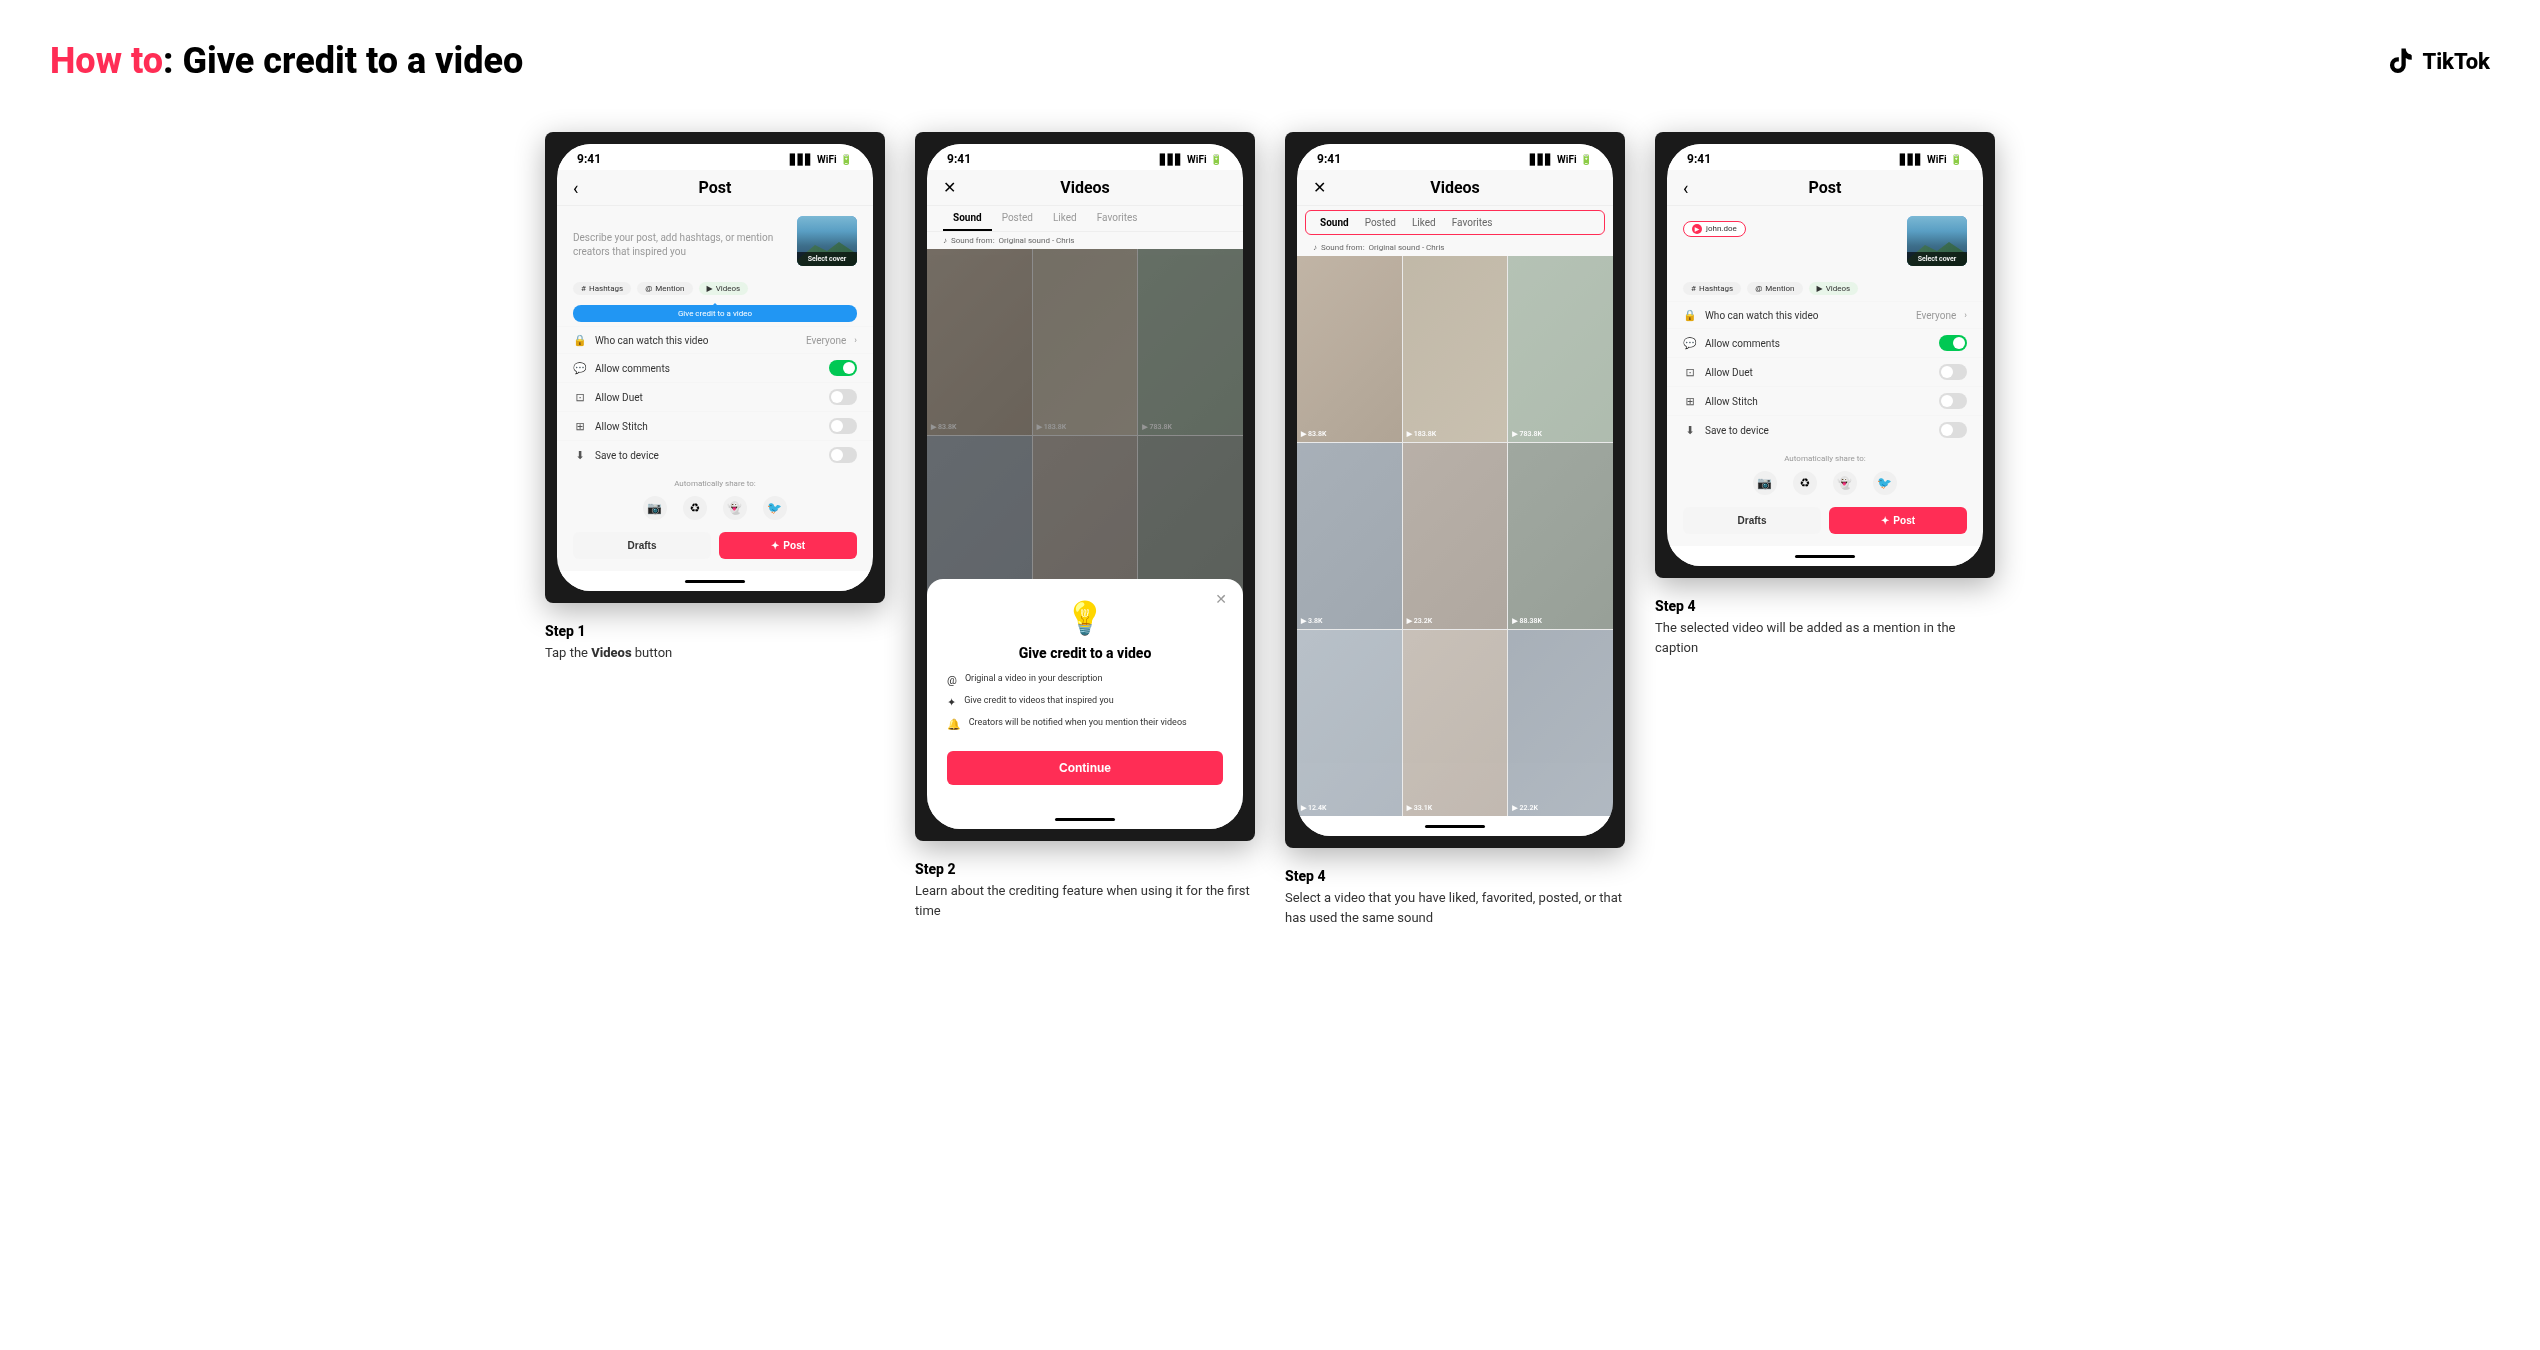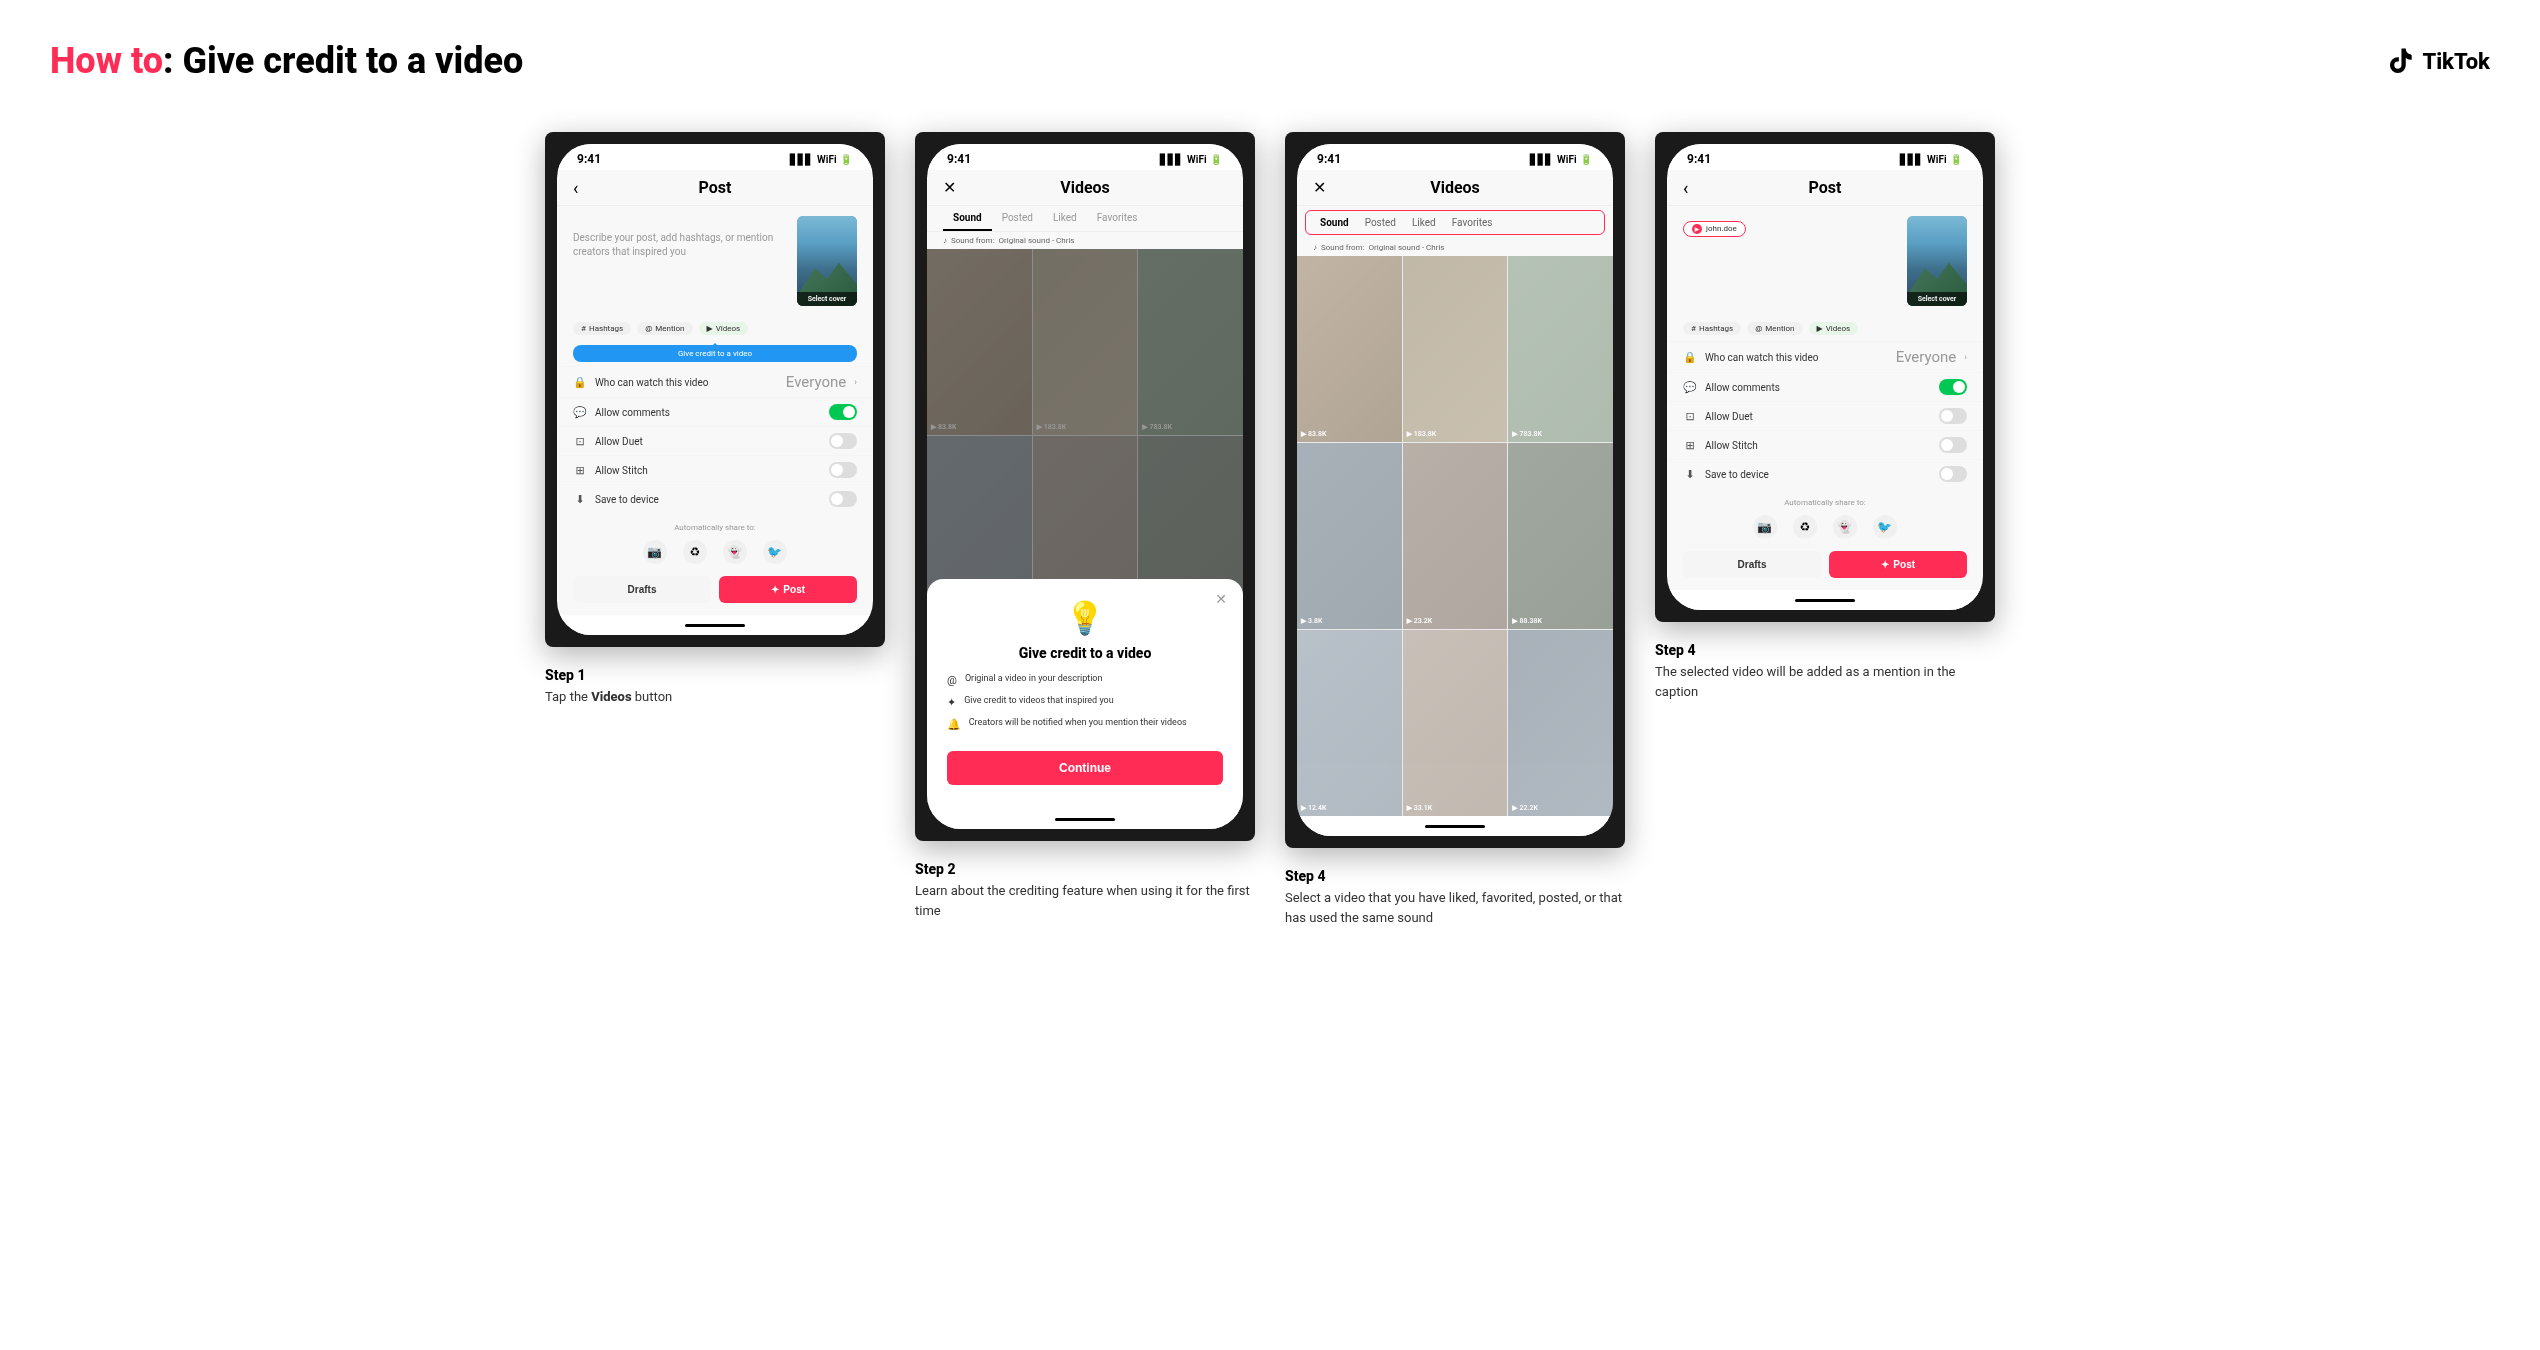--- a/index.html
+++ b/index.html
@@ -112,21 +112,21 @@
     }
     .post-description {
       flex: 1;
       font-size: 10px;
       color: #999;
       line-height: 1.4;
       margin-top: 15px;
     }
     .post-thumbnail {
       width: 60px;
-      height: 90px;
+      height: 50px;
       background: linear-gradient(135deg, #6eb5ff 0%, #4a90d9 40%, #2c5f8a 100%);
       border-radius: 6px;
       position: relative;
       overflow: hidden;
       flex-shrink: 0;
     }
     .thumbnail-mountain {
       width: 100%;
       height: 100%;
       background: linear-gradient(to bottom, #7bb8d4 0%, #5a9fc4 30%, #3d6e8a 60%, #2d4a6b 100%);
@@ -211,21 +211,21 @@
       justify-content: center;
       color: #555;
       font-size: 11px;
     }
     .setting-label {
       flex: 1;
       font-size: 10px;
       color: #333;
     }
     .setting-value {
-      font-size: 15px;
+      font-size: 10px;
       color: #999;
       margin-left: 25px;
     }
     .chevron {
       font-size: 9px;
       color: #999;
     }
     .toggle {
       width: 28px;
       height: 16px;

